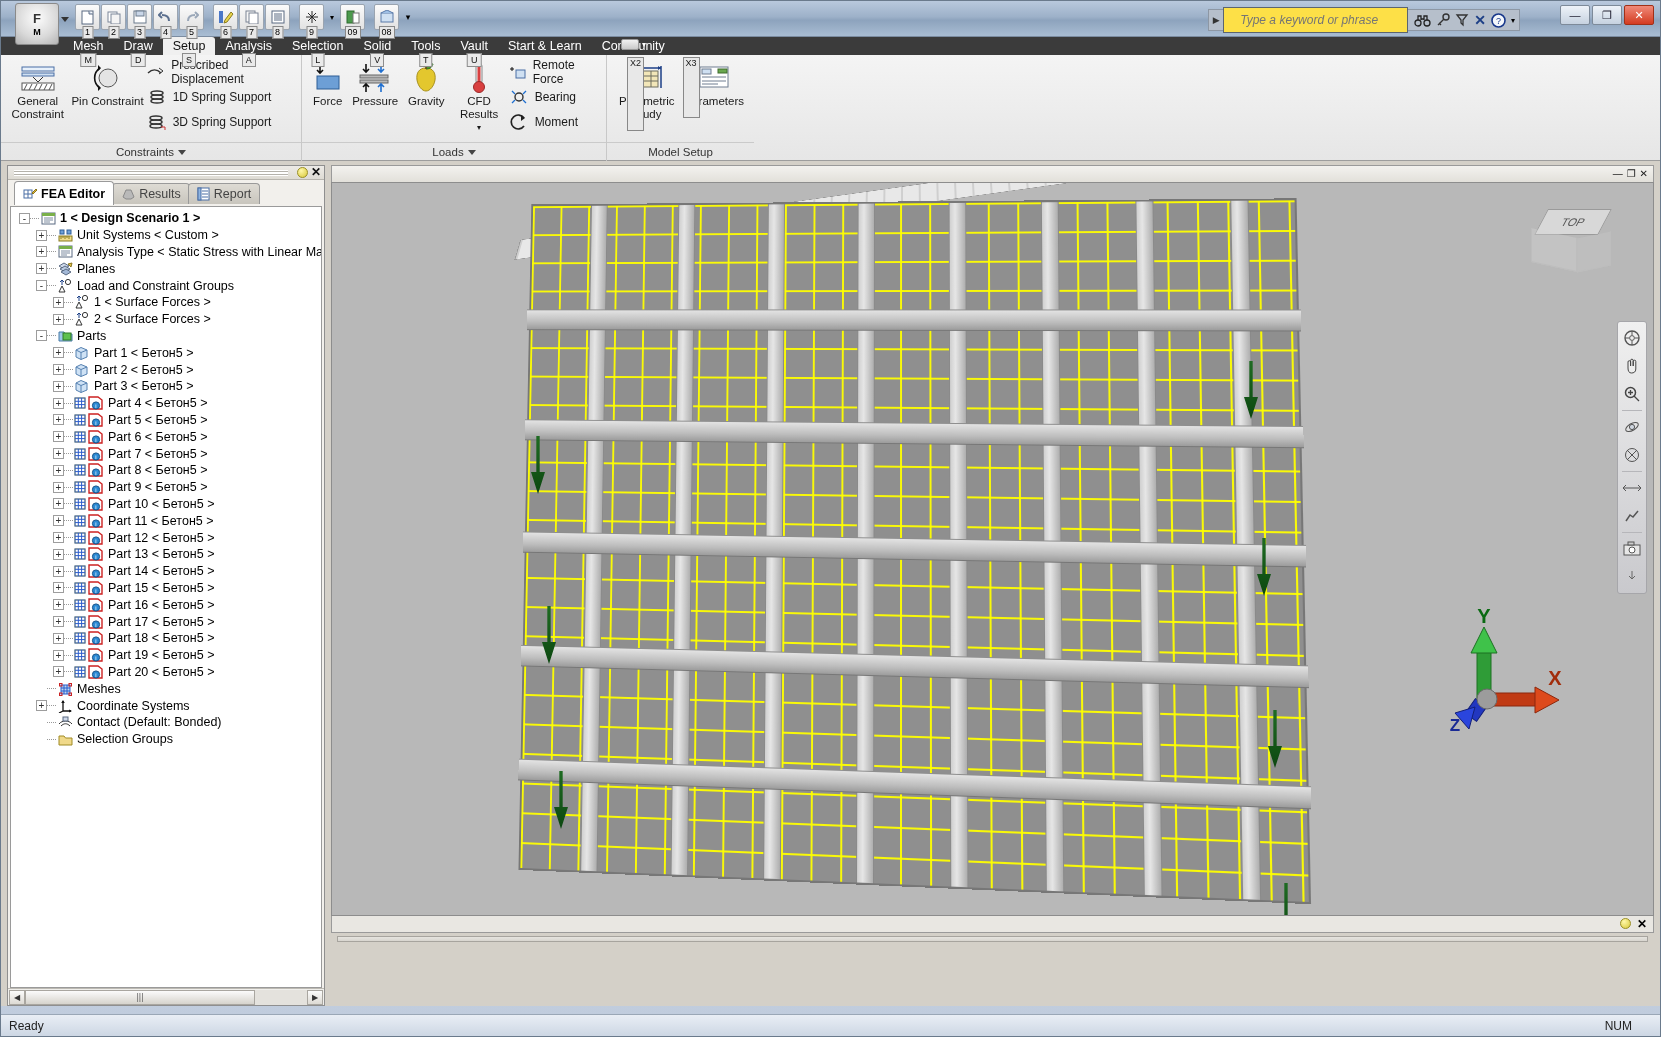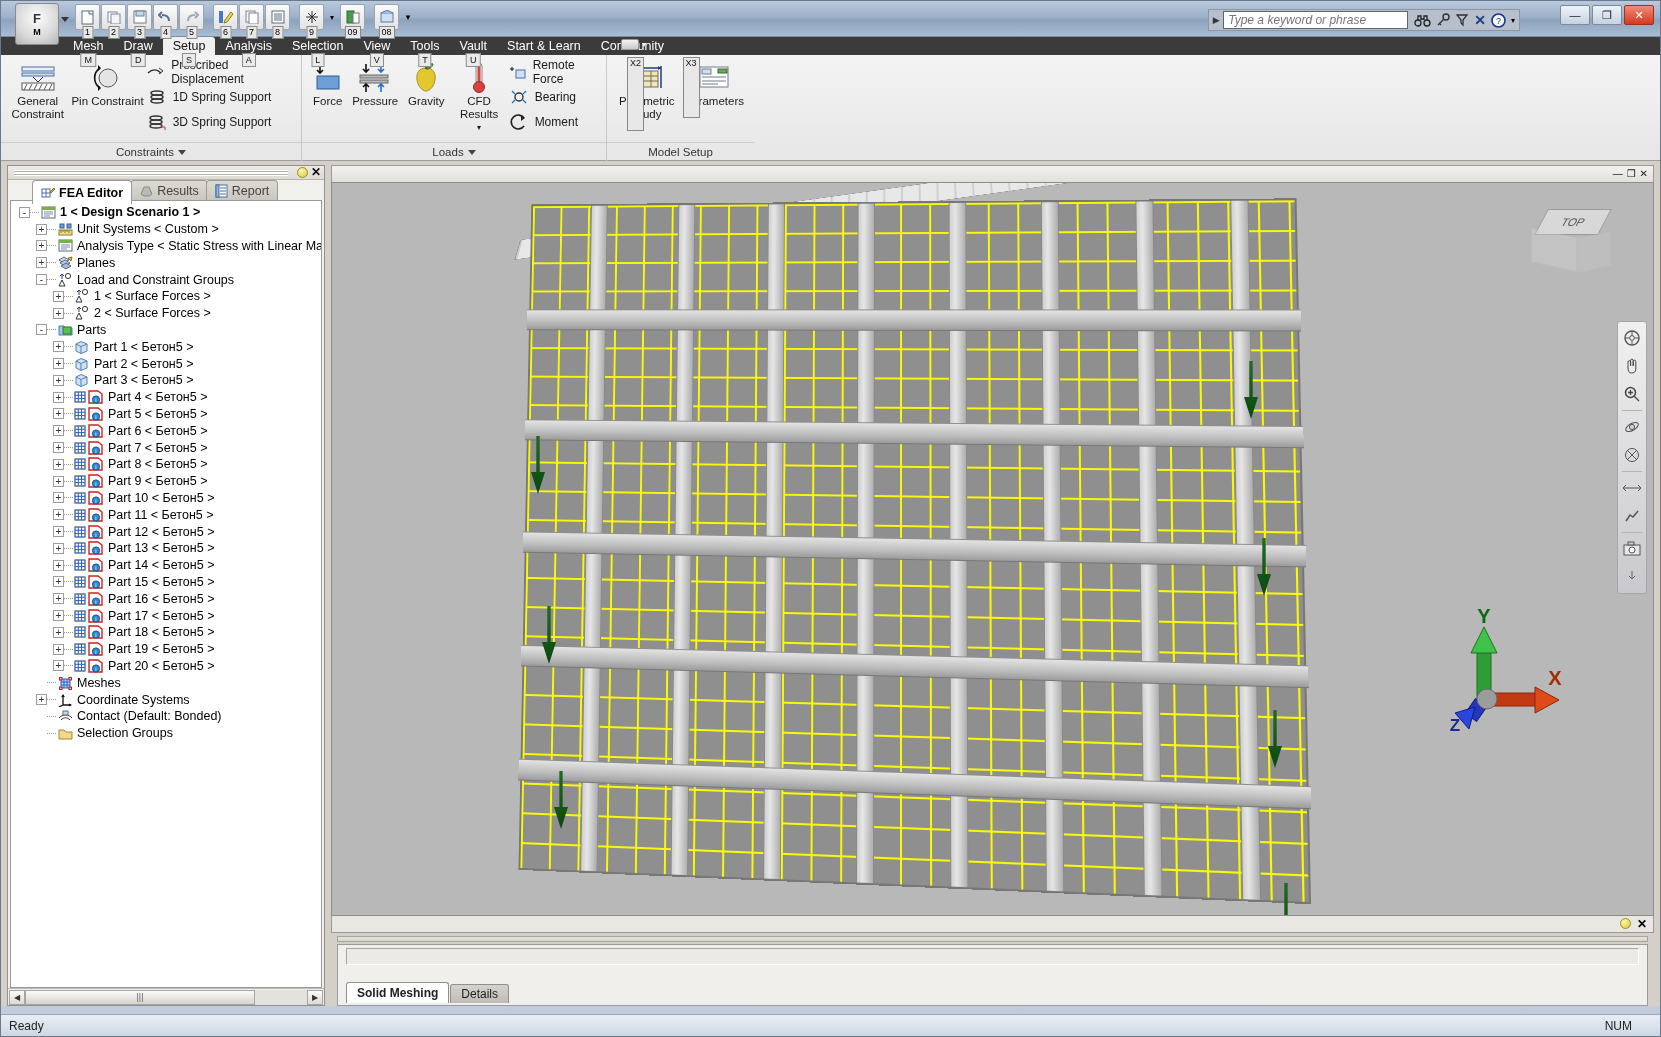--- a/index.html
+++ b/index.html
@@ -54,22 +54,22 @@
     position:absolute; left:0; right:0; text-align:center; top:10px;
     font-size:14px; color:#1e2b38; letter-spacing:.1px; pointer-events:none;
   }
   .title-doc { margin-left:24px; }
   .search-wrap {
     position:absolute; right:140px; top:8px; display:flex; align-items:center;
     background:#b6bfcb; border:1px solid #8d97a4; height:22px; padding-right:4px;
   }
   .search-arrow { width:14px; text-align:center; font-size:9px; color:#333; }
   .search-input {
-    width:185px; height:18px; font-style:italic; font-size:12px;
-    border:1px solid #5b6570; background:#ffffff; padding:0 4px; color:#555;
+    width:185px; height:26px; font-style:italic; font-size:12px;
+    border:1px solid #5b6570; background:#fde047; padding:0 16px; color:#555;
     font-family:"Liberation Sans",sans-serif;
   }
   .search-icons { display:flex; align-items:center; gap:5px; margin-left:6px; font-size:13px; }
   .winbtns { position:absolute; right:6px; top:4px; display:flex; gap:2px; }
   .winbtn {
     width:30px;height:20px; border:1px solid #7d8a99; border-radius:2px;
     background:linear-gradient(#eef3f9,#c6d2e0);
     display:flex;align-items:center;justify-content:center; font-size:11px; color:#223;
   }
   .winbtn.close { background:linear-gradient(#f08a7a,#d33b20); color:#fff; border-color:#a03018; }
@@ -129,21 +129,21 @@
   }
   .tree-grip {
     height:14px; background:linear-gradient(#eceae6,#dedbd4);
     border-bottom:1px solid #b8b5ae; display:flex; align-items:center; justify-content:flex-end; gap:3px; padding-right:3px;
   }
   .grip-lines { flex:1; height:6px; margin:0 6px;
     background:repeating-linear-gradient(#fff 0 1px,#b5b2ab 1px 2px,#fff 2px 3px); }
   .grip-dot { width:11px;height:11px;border-radius:50%;
     background:radial-gradient(circle at 35% 30%,#fff7a8,#d8c93a); border:1px solid #9a8f23; }
   .grip-x { font-size:12px; font-weight:bold; color:#111; line-height:11px; }
-  .tree-tabs { display:flex; align-items:flex-start; height:20px; padding-left:24px; background:#f2f0ec; }
+  .tree-tabs { display:flex; align-items:center; height:26px; padding-left:6px; background:#f2f0ec; }
   .ttab {
     display:flex; align-items:center; gap:4px; font-size:12.5px; height:21px;
     padding:0 8px; border:1px solid #9a9a9a; border-bottom:none;
     border-radius:4px 4px 0 0; background:linear-gradient(#dedbd4,#c8c5bd); color:#444;
     margin-right:-2px; position:relative;
   }
   .ttab.active { background:#fff; color:#000; font-weight:bold; height:24px; z-index:5; }
   .tree-body {
     flex:1; background:#fff; border:1px solid #9a9a9a; margin:0 2px 0 2px;
     overflow:hidden; position:relative; padding-top:3px;
@@ -470,21 +470,21 @@
     </div>
     <div class="rtab">
       <span>Analysis</span>
       <span class="key">A</span>
     </div>
     <div class="rtab">
       <span>Selection</span>
       <span class="key">L</span>
     </div>
     <div class="rtab">
-      <span>View</span>
+      <span>Solid</span>
       <span class="key">V</span>
     </div>
     <div class="rtab">
       <span>Tools</span>
       <span class="key">T</span>
     </div>
     <div class="rtab">
       <span>Vault</span>
       <span class="key">U</span>
     </div>
@@ -1390,27 +1390,20 @@
 
       </div>
 
       <div class="vp-hscroll">
         <span class="vp-hdot"></span>
         <span class="vp-hx">✕</span>
       </div>
 
       <div class="outpane">
         <div class="out-top"></div>
-        <div class="out-field">
-          <div class="out-input"></div>
-          <div class="out-tabs">
-            <div class="otab active">Solid Meshing</div>
-            <div class="otab">Details</div>
-          </div>
-        </div>
       </div>
     </div>
   </div>
 
   <div class="statusbar">
     <span>Ready</span>
     <span class="status-right">NUM</span>
   </div>
 
 </div>

